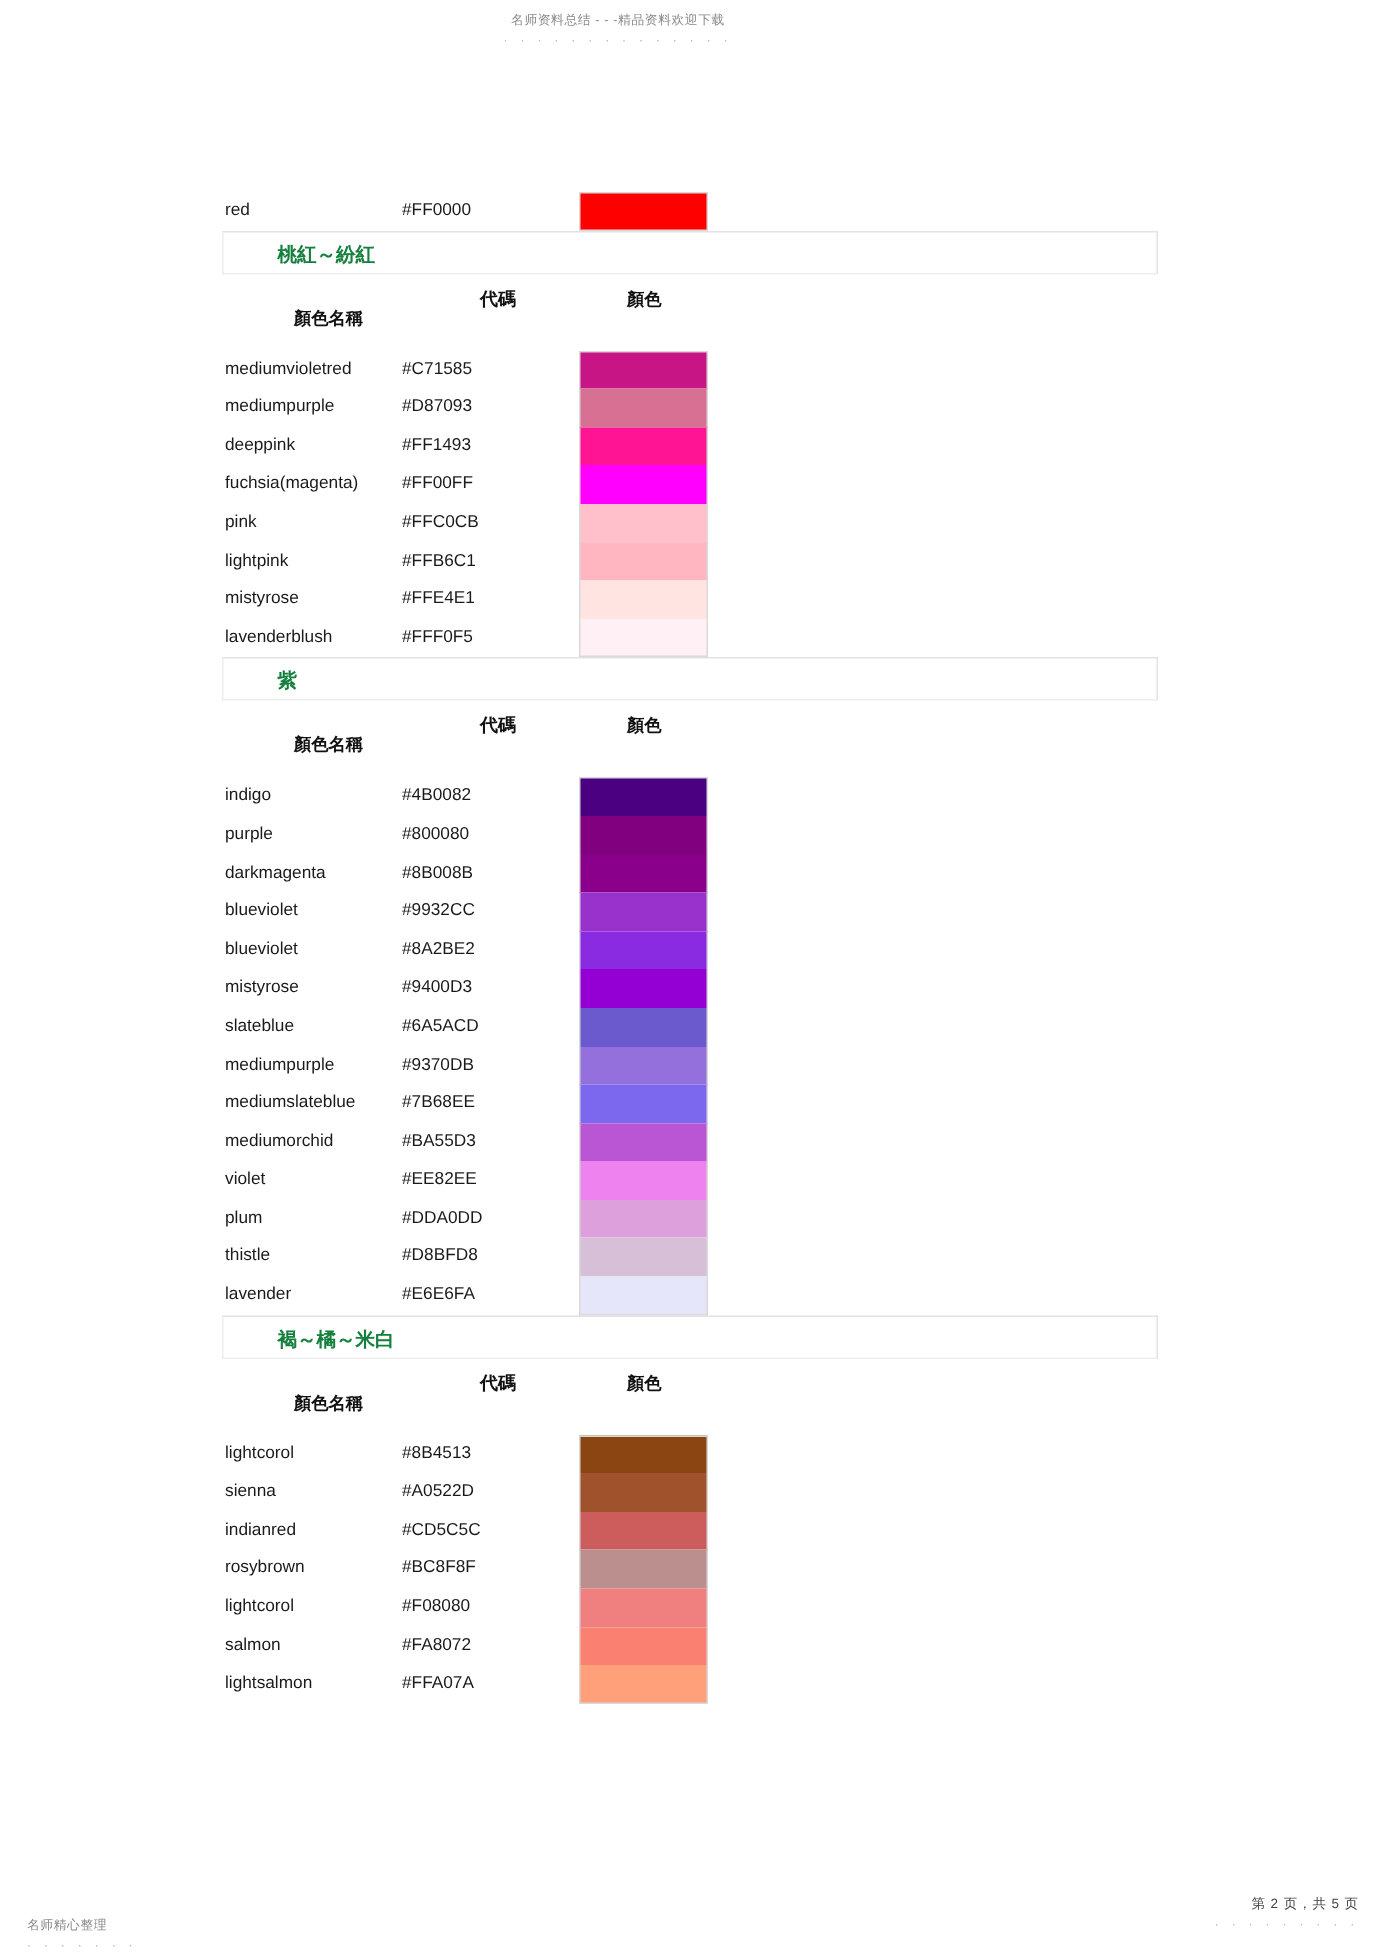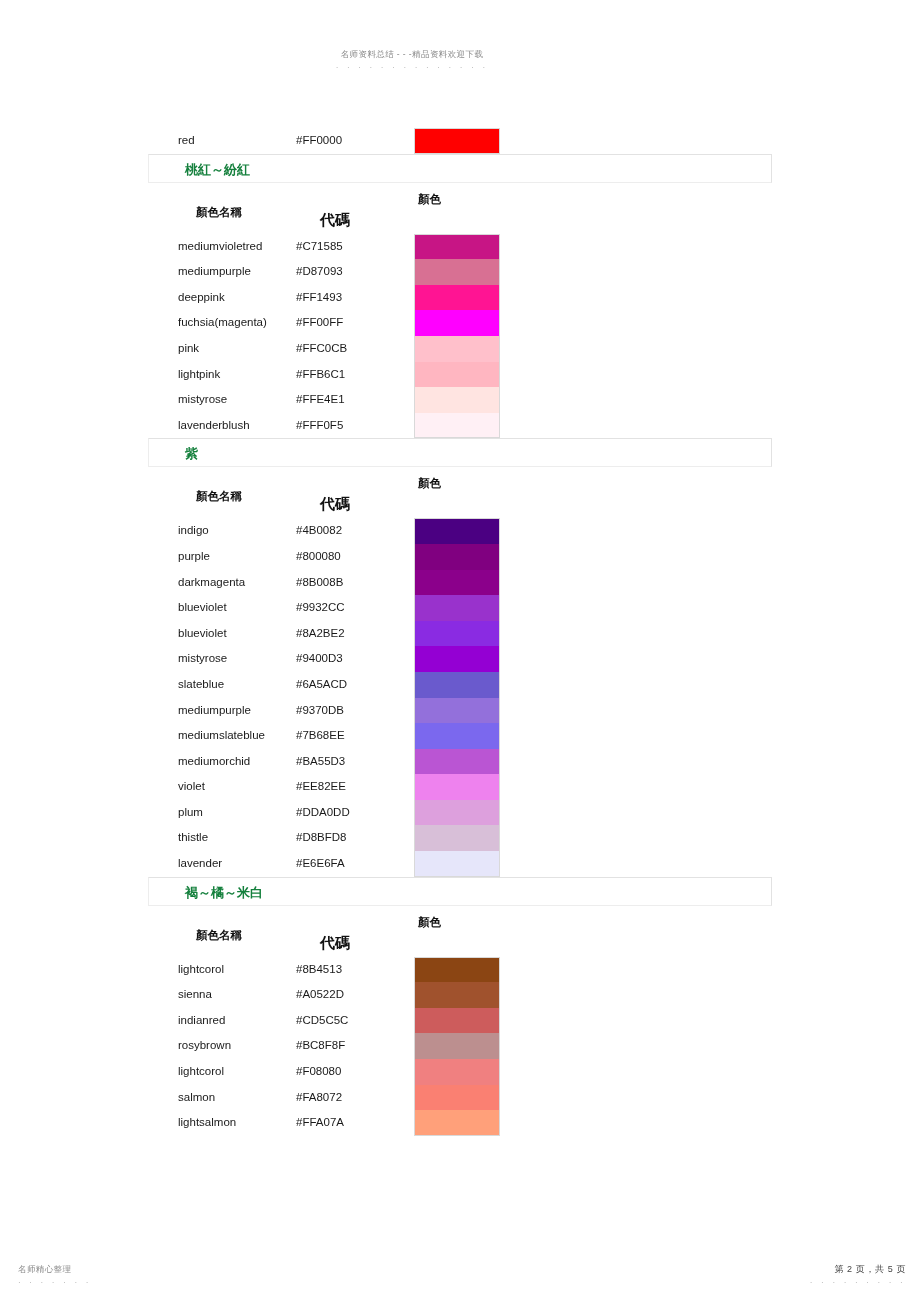--- a/index.html
+++ b/index.html
@@ -20,21 +20,20 @@
   .doc-header {
     position: absolute;
     top: 8px;
     left: 0;
     width: 824px;
     text-align: center;
     font-size: 8.5px;
     color: #8a8a8a;
     letter-spacing: 0.4px;
     white-space: nowrap;
-    margin-top: 41px;
   }
   .doc-header .dots {
     display: block;
     margin-top: 2px;
     font-size: 8px;
     letter-spacing: 3.2px;
     color: #b4b4b4;
   }
 
   
@@ -43,21 +42,20 @@
     left: 148px;
     top: 128px;
     width: 624px;
   }
 
   
   .row {
     position: relative;
     height: 25.6px;
     line-height: 25.6px;
-    margin-left: 28px;
   }
   .row .cname {
     position: absolute;
     left: 2px;
     top: 0;
     font-size: 11.5px;
     color: #1a1a1a;
     white-space: nowrap;
   }
   .row .ccode {
@@ -112,43 +110,43 @@
     left: 48px;
     top: 22px;
     font-size: 11.5px;
     font-weight: 600;
     color: #111111;
     white-space: nowrap;
   }
   .colhead .h-code {
     position: absolute;
     left: 172px;
-    top: 28px;
-    font-size: 15px;
+    top: 8px;
+    font-size: 12px;
     font-weight: 600;
     color: #111111;
     white-space: nowrap;
   }
   .colhead .h-color {
     position: absolute;
     left: 270px;
     top: 9px;
     font-size: 11.5px;
     font-weight: 600;
     color: #111111;
     white-space: nowrap;
   }
 
   .spacer-sm { height: 7px; }
 
   
   .doc-footer-left {
     position: absolute;
     left: 18px;
-    bottom: 14px;
+    bottom: 0;
     font-size: 8.5px;
     color: #8a8a8a;
     letter-spacing: 0.4px;
     white-space: nowrap;
     margin-top: 16px;
   }
   .doc-footer-left .dots {
     display: block;
     margin-top: 2px;
     font-size: 8px;

